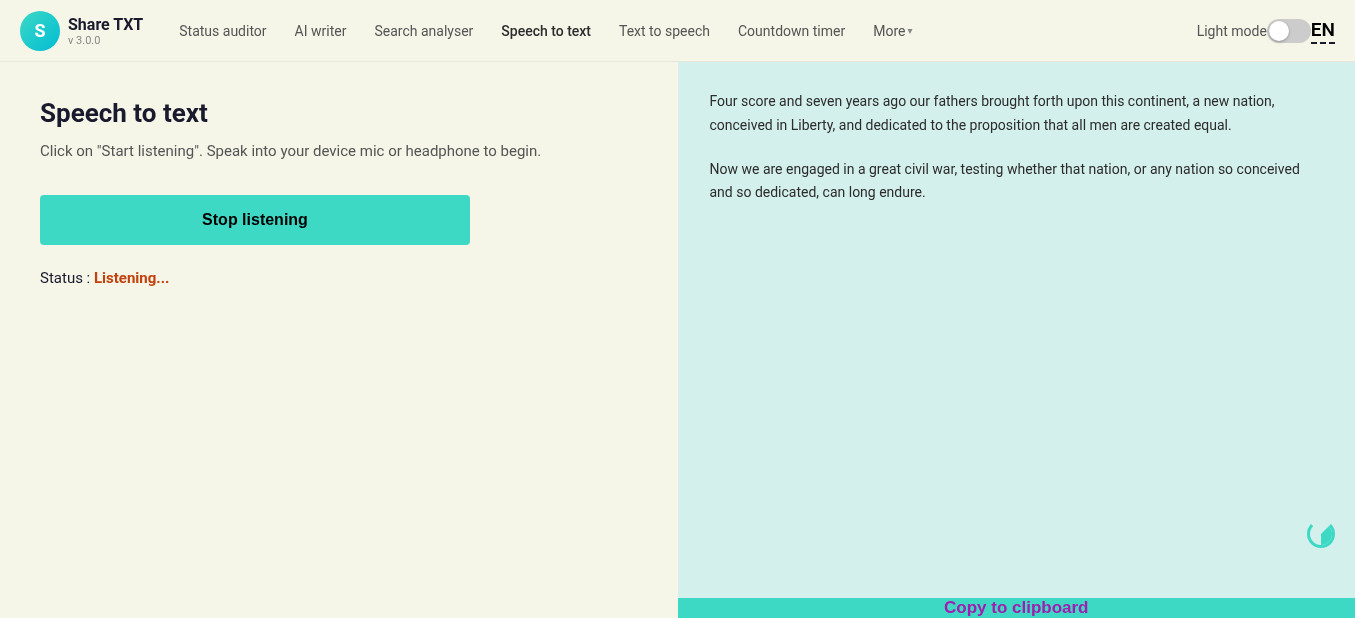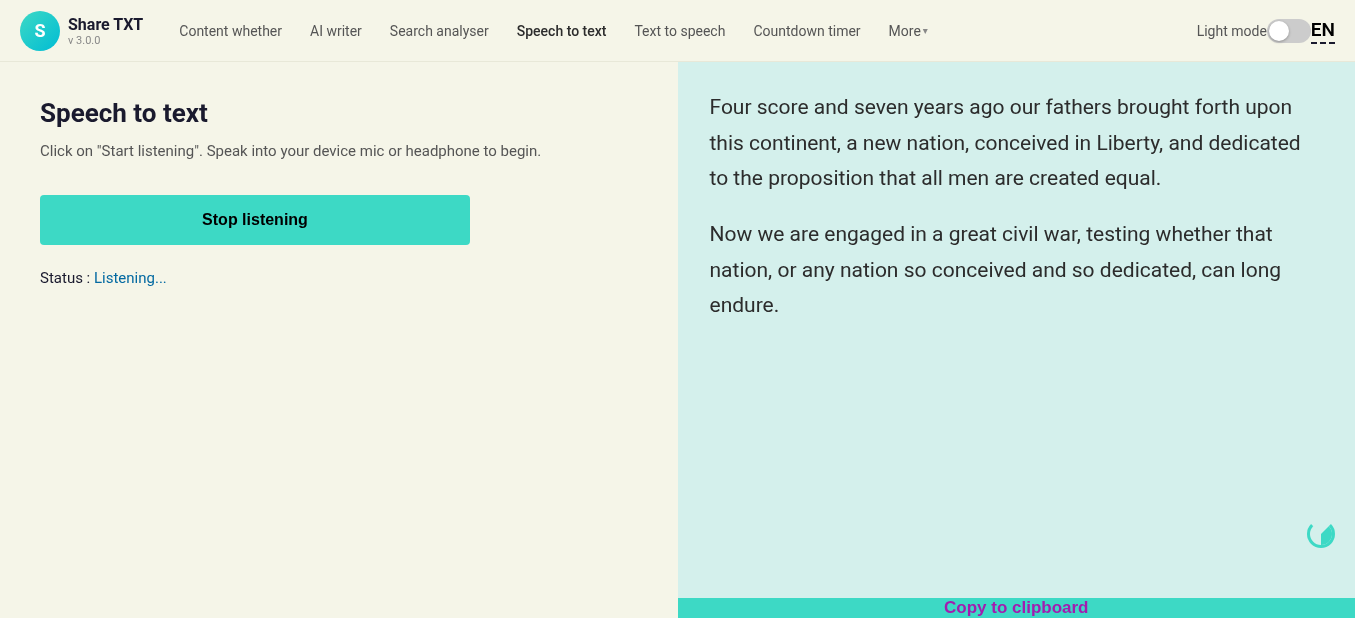--- a/index.html
+++ b/index.html
@@ -179,36 +179,37 @@
       font-size: 15px;
       color: #333;
     }
 
     .status-label {
       font-weight: 400;
       color: #1a1a2e;
     }
 
     .status-value {
-      color: #0369a1;
+      color: #c2410c;
+      font-weight: bold;
     }
 
     
     .right-panel {
       width: 50%;
       background: #d4f0ec;
       position: relative;
       display: flex;
       flex-direction: column;
     }
 
     .transcript-area {
       flex: 1;
       padding: 28px 32px;
-      font-size: 21px;
+      font-size: 14px;
       color: #2c2c2c;
       line-height: 1.7;
       overflow-y: auto;
     }
 
     .transcript-para {
       margin-bottom: 20px;
     }
 
     .transcript-para:last-child {
@@ -268,21 +269,21 @@
     <div class="logo-icon">
       <span>S</span>
     </div>
     <div class="logo-text">
       <span class="logo-name">Share TXT</span>
       <span class="logo-version">v 3.0.0</span>
     </div>
   </div>
 
   <nav class="nav-links">
-    <a class="nav-link">Content whether</a>
+    <a class="nav-link">Status auditor</a>
     <a class="nav-link">AI writer</a>
     <a class="nav-link">Search analyser</a>
     <a class="nav-link active">Speech to text</a>
     <a class="nav-link">Text to speech</a>
     <a class="nav-link">Countdown timer</a>
     <div class="nav-more">
       <span>More</span>
       <span class="nav-more-chevron">▾</span>
     </div>
   </nav>

